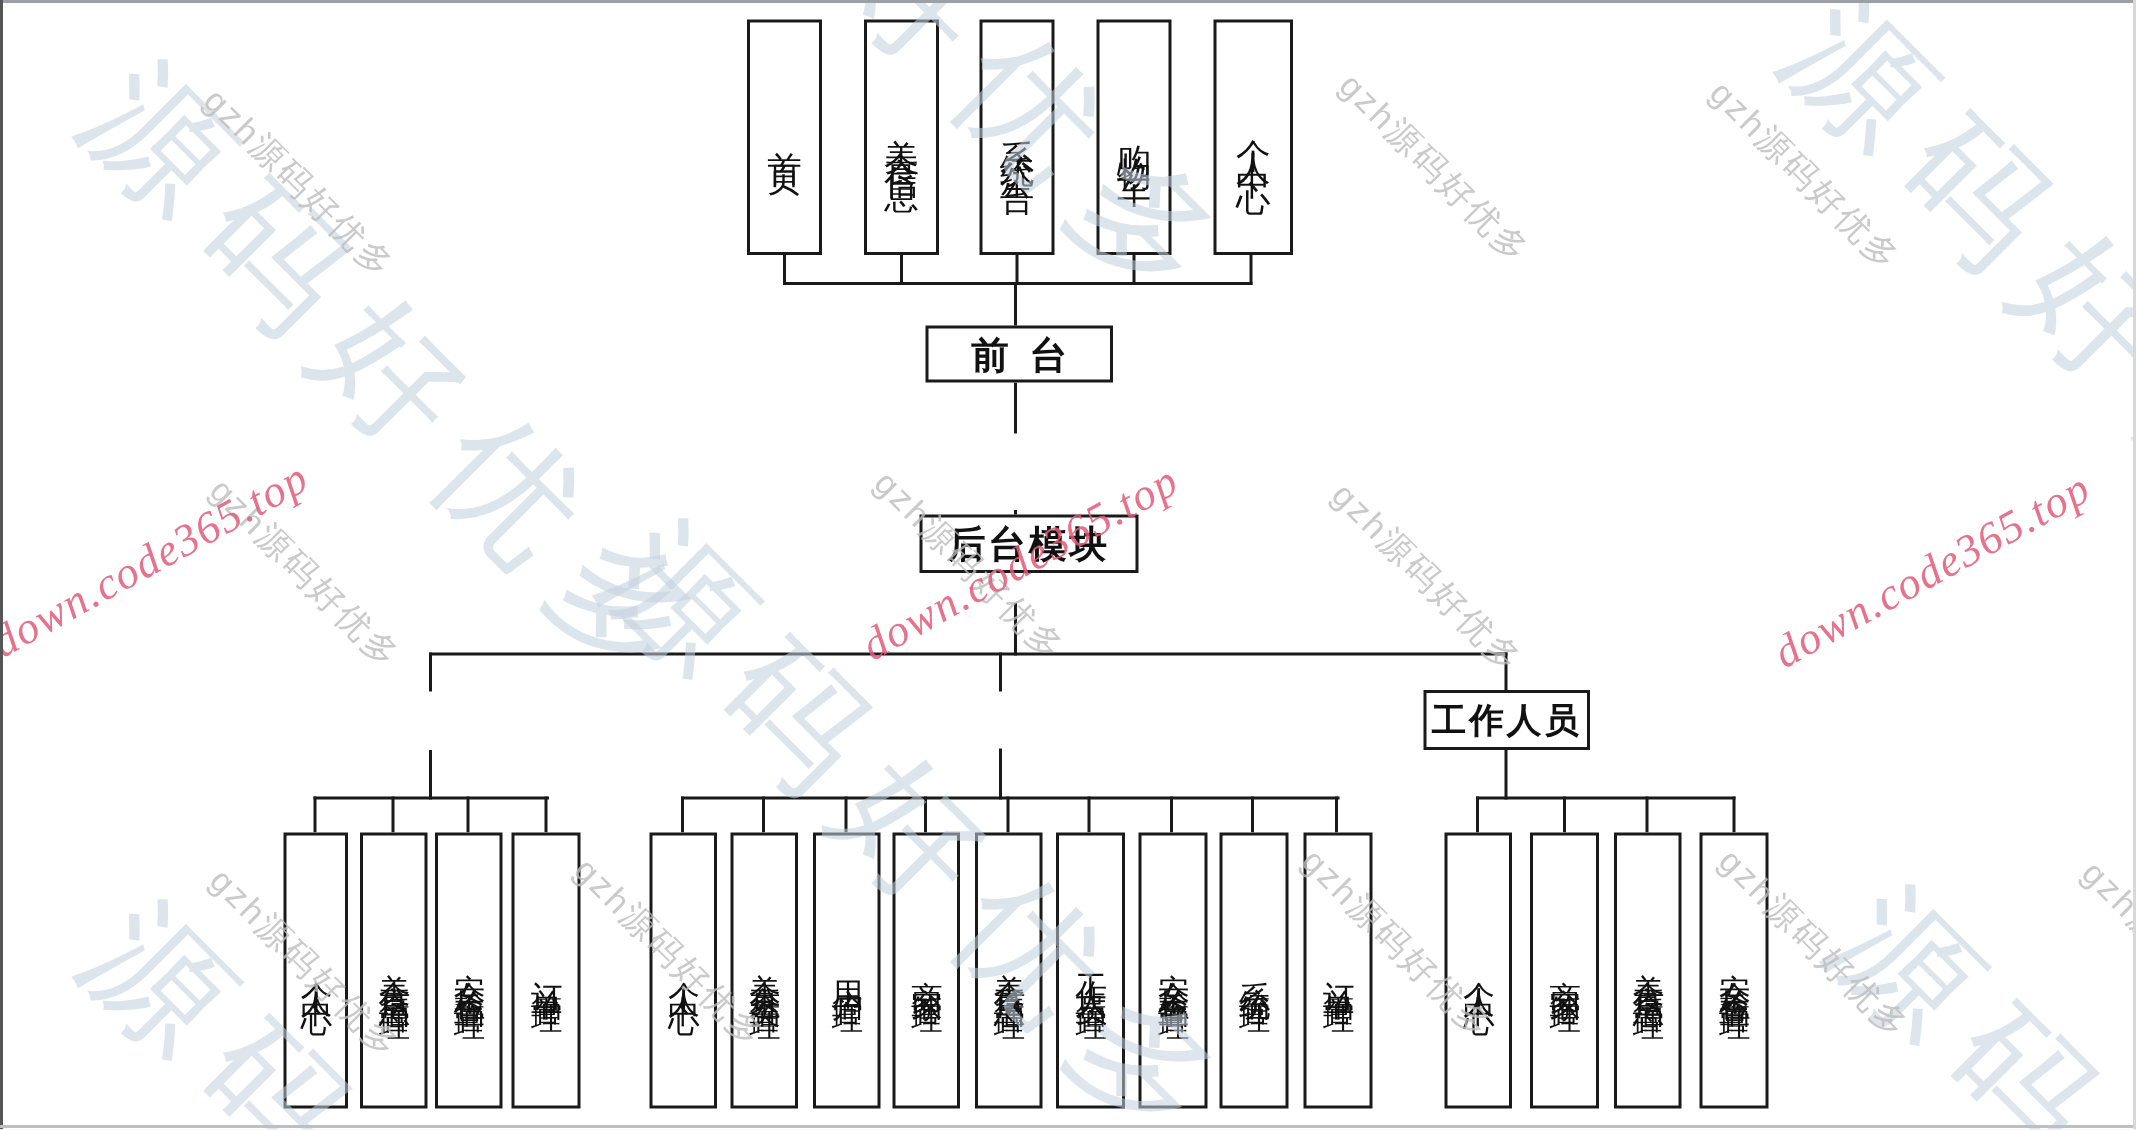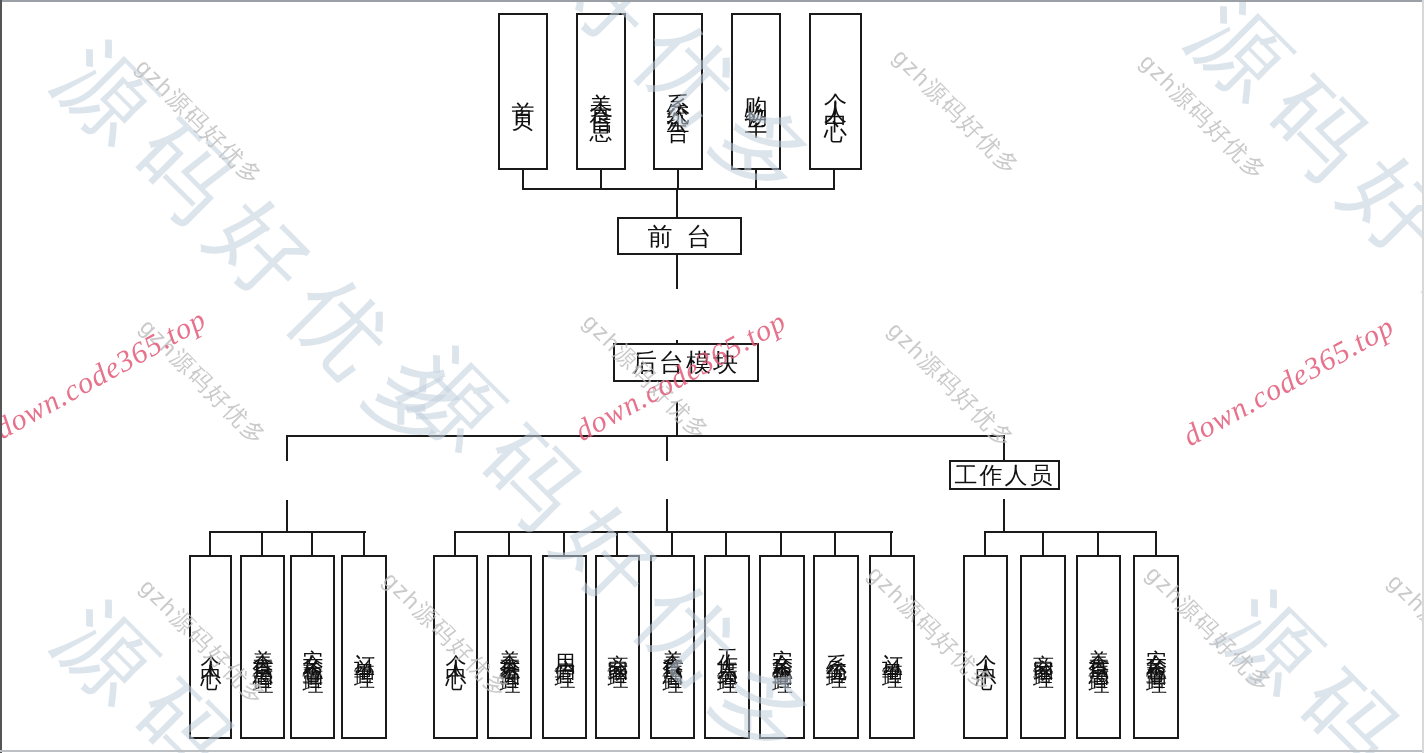--- a/index.html
+++ b/index.html
@@ -5,21 +5,21 @@
   html,body{margin:0;padding:0;background:#f2f2f2;}
   #page{
     position:relative;width:1424px;height:753px;background:#ffffff;
     overflow:hidden;font-family:"Liberation Serif","DejaVu Serif",serif;color:#111;
   }
   
   .box{
     position:absolute;background:#ffffff;border:2px solid #1a1a1a;
     display:flex;align-items:center;justify-content:center;box-sizing:border-box;
   }
-  .hlabel{white-space:nowrap;}
+  .hlabel{white-space:nowrap;font-weight:bold;}
   .vtext{
     writing-mode:vertical-rl;text-orientation:upright;
     white-space:nowrap;line-height:1;
   }
   .topmod .vtext{font-size:23px;letter-spacing:9px;}
   .child .vtext{font-size:21px;letter-spacing:5px;}
   .line{position:absolute;background:#1a1a1a;}
   
   .wm{position:absolute;pointer-events:none;white-space:nowrap;transform-origin:0 0;line-height:1;}
   .wm-large{font-size:92px;letter-spacing:18px;transform:rotate(45deg);opacity:.55;font-weight:400;}
@@ -101,21 +101,21 @@
 
   <div class="box" style="left:617px;top:217px;width:125px;height:38px;">
     <span class="hlabel" style="font-size:25px;letter-spacing:14px;padding-left:14px;">前台</span>
   </div>
 
 
   <div class="box" style="left:613px;top:343px;width:146px;height:39px;">
     <span class="hlabel" style="font-size:25px;letter-spacing:2px;">后台模块</span>
   </div>
 
-  <div class="box" style="left:949px;top:460px;width:111px;height:30px;">
+  <div class="box" style="left:949px;top:460px;width:111px;height:40px;">
     <span class="hlabel" style="font-size:23px;letter-spacing:2px;">工作人员</span>
   </div>
 
   <div class="box child" style="left:189px;top:555px;width:43px;height:184px;">
     <span class="vtext">个人中心</span>
   </div>
   <div class="box child" style="left:240px;top:555px;width:45px;height:184px;">
     <span class="vtext">美食信息管理</span>
   </div>
   <div class="box child" style="left:290px;top:555px;width:45px;height:184px;">

